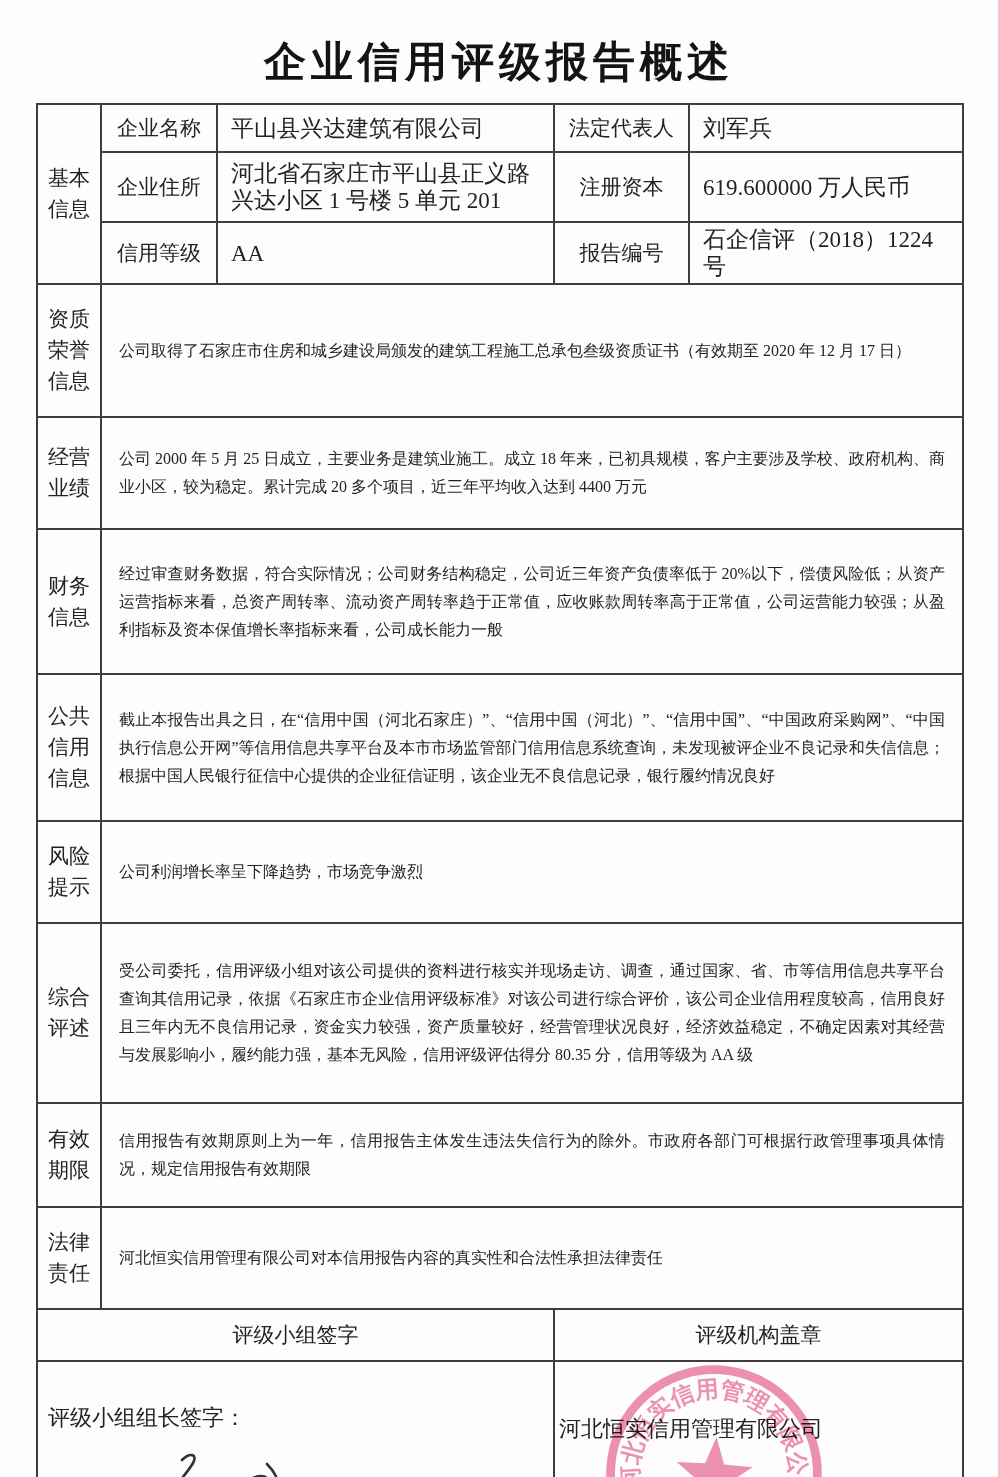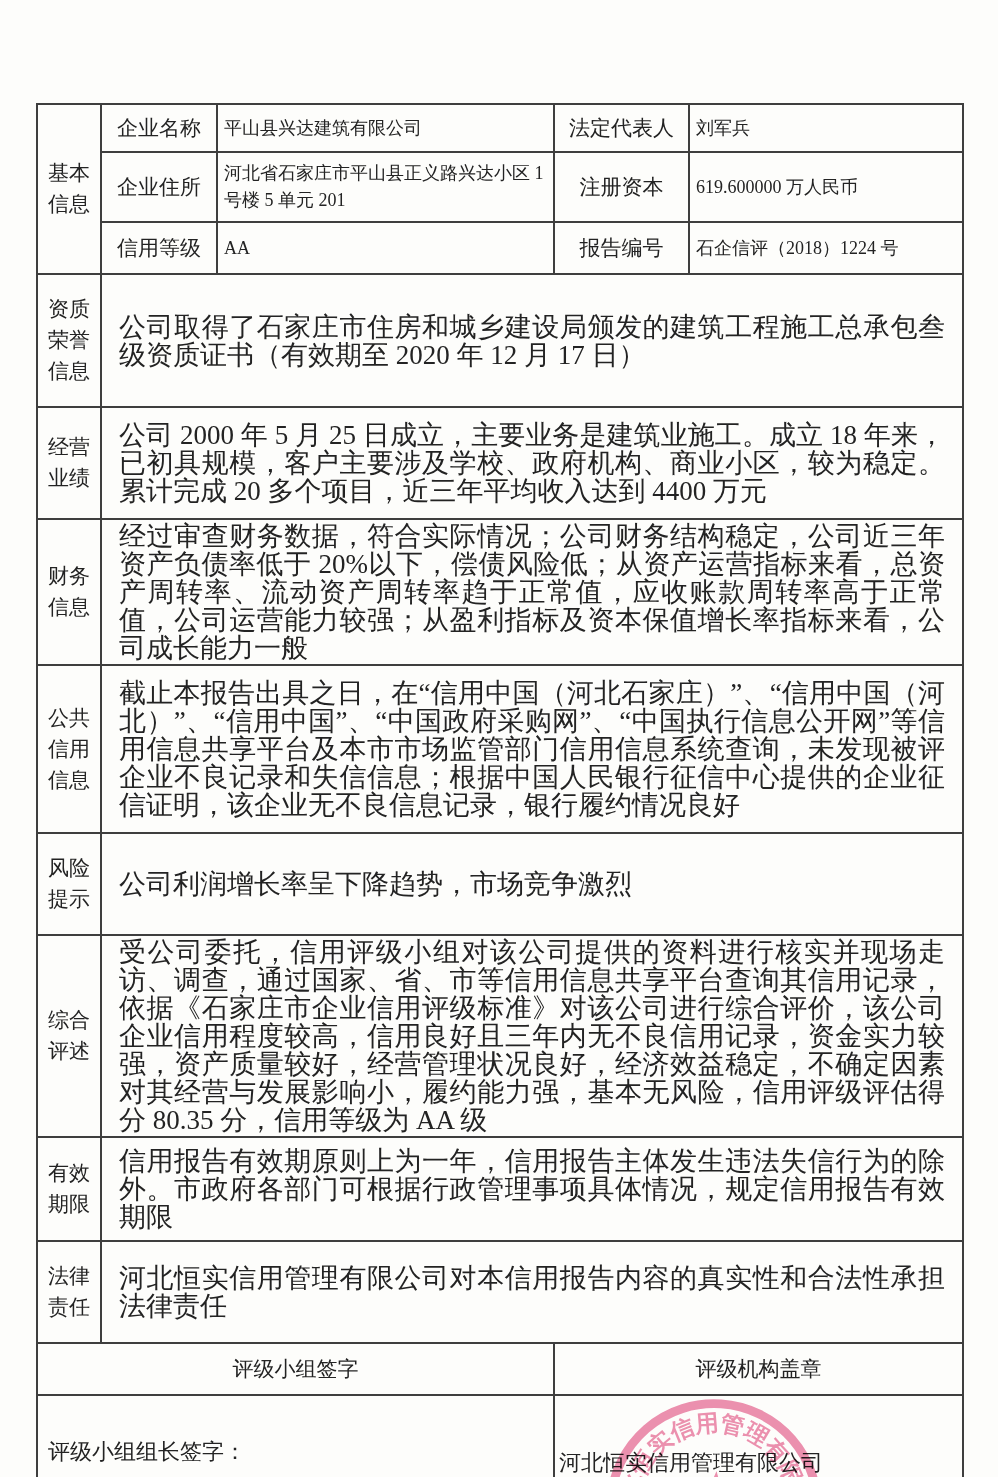--- a/index.html
+++ b/index.html
@@ -14,24 +14,24 @@
     text-align:center; font-family:"Liberation Sans","DejaVu Sans",sans-serif;
     font-weight:900; font-size:42px; letter-spacing:5px; color:#141414;
   }
   table.report {
     position:absolute; top:103px; left:36px; width:926px;
     border-collapse:collapse; table-layout:fixed;
   }
   td { border:2px solid #3e3e3e; vertical-align:middle; color:#232323; }
   .sec { text-align:center; font-size:21px; line-height:31px; padding:19px 2px; }
   .fld { text-align:center; font-size:21px; padding:2px 4px; }
-  .val { font-size:18px; line-height:27px; padding:3px 6px; text-align:left; }
-  .txt { font-size:27px; line-height:28px; padding:2px 17px; text-align:justify; }
+  .val { font-size:23px; line-height:27px; padding:3px 13px; text-align:left; }
+  .txt { font-size:16px; line-height:28px; padding:2px 17px; text-align:justify; }
   tr.h48{height:48px} tr.h65{height:70px} tr.h46{height:52px} tr.h99{height:99px}
-  tr.h112{height:112px} tr.h145{height:145px} tr.h147{height:168px} tr.h72{height:72px}
+  tr.h112{height:112px} tr.h145{height:145px} tr.h147{height:147px} tr.h72{height:72px}
   tr.h180{height:180px} tr.h87{height:104px} tr.h60{height:60px} tr.h44{height:52px}
   tr.h257{height:257px}
   .sign-hdr { text-align:center; font-size:21px; }
   .sig-cell { position:relative; vertical-align:top; }
   .leader-label { position:absolute; top:41px; left:10px; font-size:22px; white-space:nowrap; }
   .signature { position:absolute; top:86px; left:108px; }
   .agency-name { position:absolute; top:52px; left:4px; font-size:22px; white-space:nowrap; z-index:2; }
   .hand {
     position:absolute; font-family:"DejaVu Serif","Liberation Serif",serif;
     color:#2e2e2e; white-space:nowrap; z-index:3;
@@ -42,20 +42,21 @@
   .seal {
     position:absolute; top:-6px; left:42px; width:234px; height:234px;
     z-index:4; mix-blend-mode:multiply; pointer-events:none;
   }
 </style>
 </head>
 <body>
 
 <div class="page">
 
+  <div class="doc-title">企业信用评级报告概述</div>
 
   <table class="report">
     <colgroup>
       <col style="width:64px">
         <col style="width:116px">
         <col style="width:337px">
       <col style="width:135px">
         <col style="width:274px">
     </colgroup>
 

